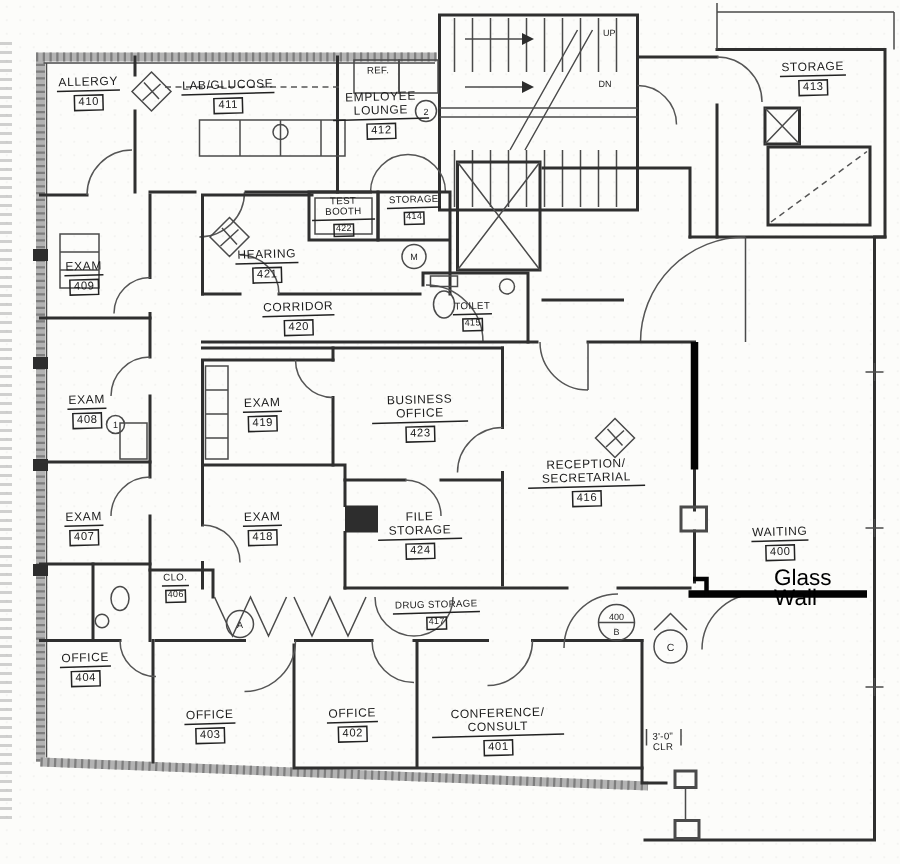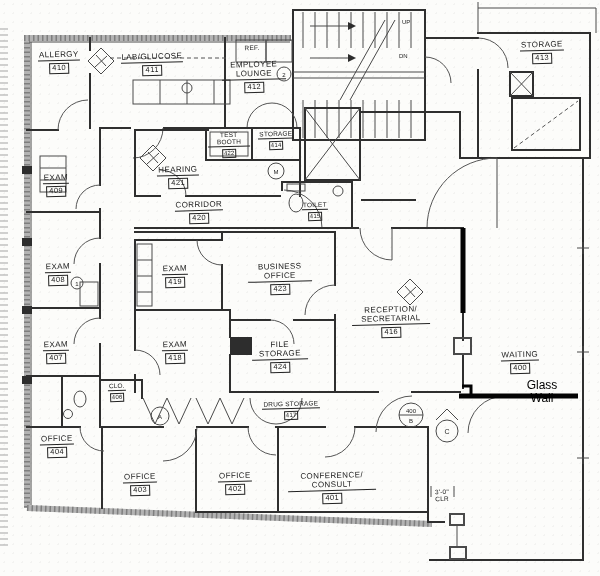--- a/index.html
+++ b/index.html
@@ -19,21 +19,21 @@
   .fill{fill:#2d2d2d;stroke:none}
   text.t{font:7px "Liberation Sans",sans-serif;fill:#1e1e1e}
   text.t6{font:6px "Liberation Sans",sans-serif;fill:#1e1e1e}
   .rl{position:absolute;display:flex;flex-direction:column;align-items:center;
       font-size:8px;line-height:9px;letter-spacing:.4px;color:#1b1b1b;text-align:center;
       transform:rotate(-1.5deg);z-index:3}
   .rn{border-bottom:1px solid #222;padding:0 1px 1px;white-space:pre-line}
   .rb{display:inline-block;border:1px solid #222;padding:0 2px;margin-top:2px;font-size:7.5px;line-height:8.5px}
   .sm{font-size:6.5px;line-height:7px;letter-spacing:.2px}
   .sm .rb{font-size:6px;line-height:7px;padding:0 1px}
-  .typed{position:absolute;font-size:12px;line-height:13px;color:#000;text-align:center;z-index:4;
+  .typed{position:absolute;font-size:15px;line-height:13px;color:#000;text-align:left;z-index:4;
          transform:none;letter-spacing:0}
   .scan-edge{position:absolute;left:0;top:28px;width:8px;height:522px;z-index:1;opacity:.45;
          background:repeating-linear-gradient(180deg,#9a9a9a 0 2px,transparent 2px 6px)}
 </style>
 </head>
 <body>
 
 <div class="page">
   <div class="scan-edge"></div>
 

